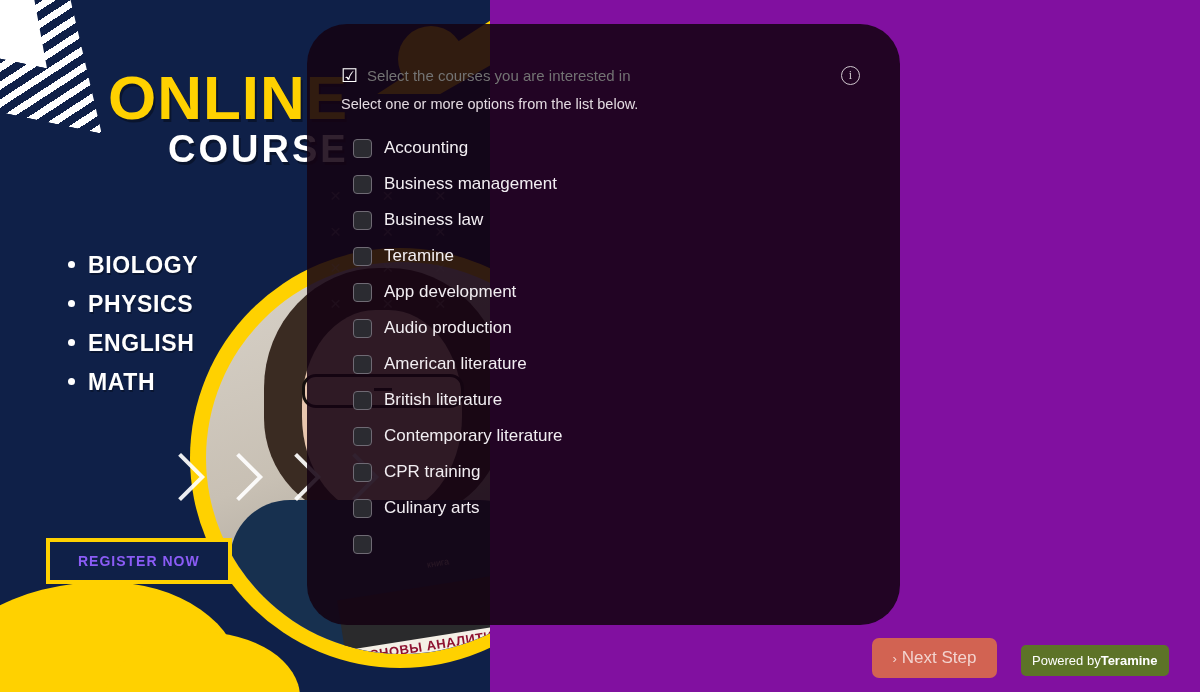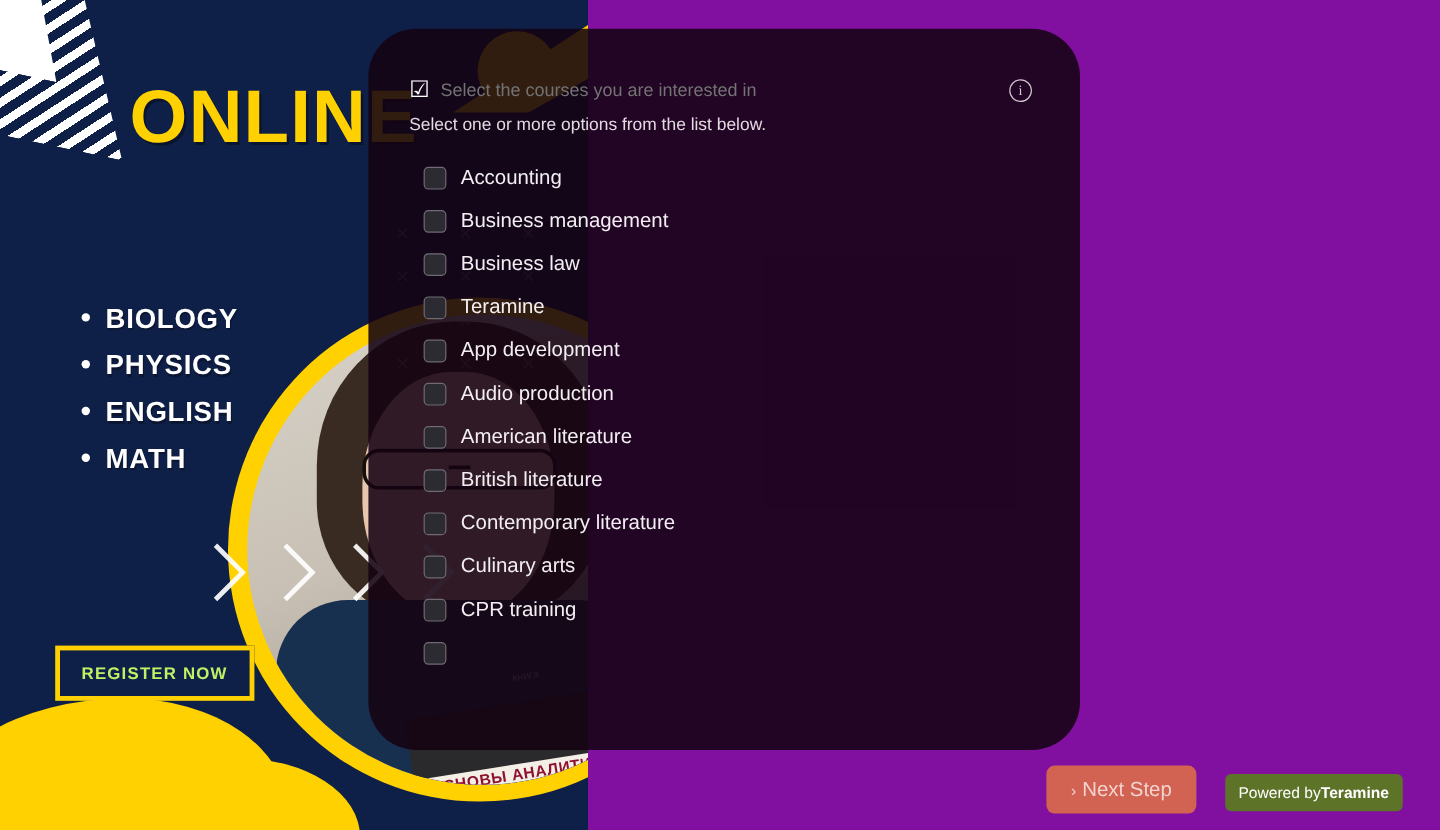--- a/index.html
+++ b/index.html
@@ -222,24 +222,24 @@
     width: 30px; height: 30px;
     border-top: 4px solid rgba(255,255,255,.92);
     border-right: 4px solid rgba(255,255,255,.92);
     transform: rotate(45deg);
   }
 
   
   .register {
     position: absolute;
     left: 46px; top: 538px;
-    padding: 11px 18px;
+    padding: 11px 28px;
     border: 4px solid #ffd100;
     background: #0f2048;
-    color: #bef264;
+    color: #8b5cf6;
     font-size: 14px;
     font-weight: 800;
     letter-spacing: 1px;
     cursor: pointer;
   }
 
   
   .blob {
     position: absolute;
     left: -60px; bottom: -60px;
@@ -387,20 +387,21 @@
       <div class="ph-body"></div>
       <div class="ph-book"></div>
       <div class="ph-book-page"></div>
       <div class="ph-book-top">книга</div>
       <div class="ph-book-txt">ОСНОВЫ АНАЛИТИЧЕСКОЙ ХИМИИ</div>
     </div>
 
     <div class="x-pattern">× × × ×  × × × ×  × × × ×</div>
 
     <div class="headline">ONLINE</div>
+    <div class="subhead">COURSE</div>
 
     <ul class="subjects">
       <li>BIOLOGY</li>
       <li>PHYSICS</li>
       <li>ENGLISH</li>
       <li>MATH</li>
     </ul>
 
     <div class="chevrons">
       <div class="chev"></div>
@@ -457,25 +458,25 @@
       <li class="opt">
         <span class="opt-box"></span>
         <span class="opt-label">British literature</span>
       </li>
       <li class="opt">
         <span class="opt-box"></span>
         <span class="opt-label">Contemporary literature</span>
       </li>
       <li class="opt">
         <span class="opt-box"></span>
+        <span class="opt-label">CPR training</span>
+      </li>
+      <li class="opt">
+        <span class="opt-box"></span>
         <span class="opt-label">Culinary arts</span>
-      </li>
-      <li class="opt">
-        <span class="opt-box"></span>
-        <span class="opt-label">CPR training</span>
       </li>
       <li class="opt">
         <span class="opt-box"></span>
       </li>
     </ul>
   </div>
 
   <div class="next-step">
     <span class="next-chev">›</span>
     <span>Next Step</span>

